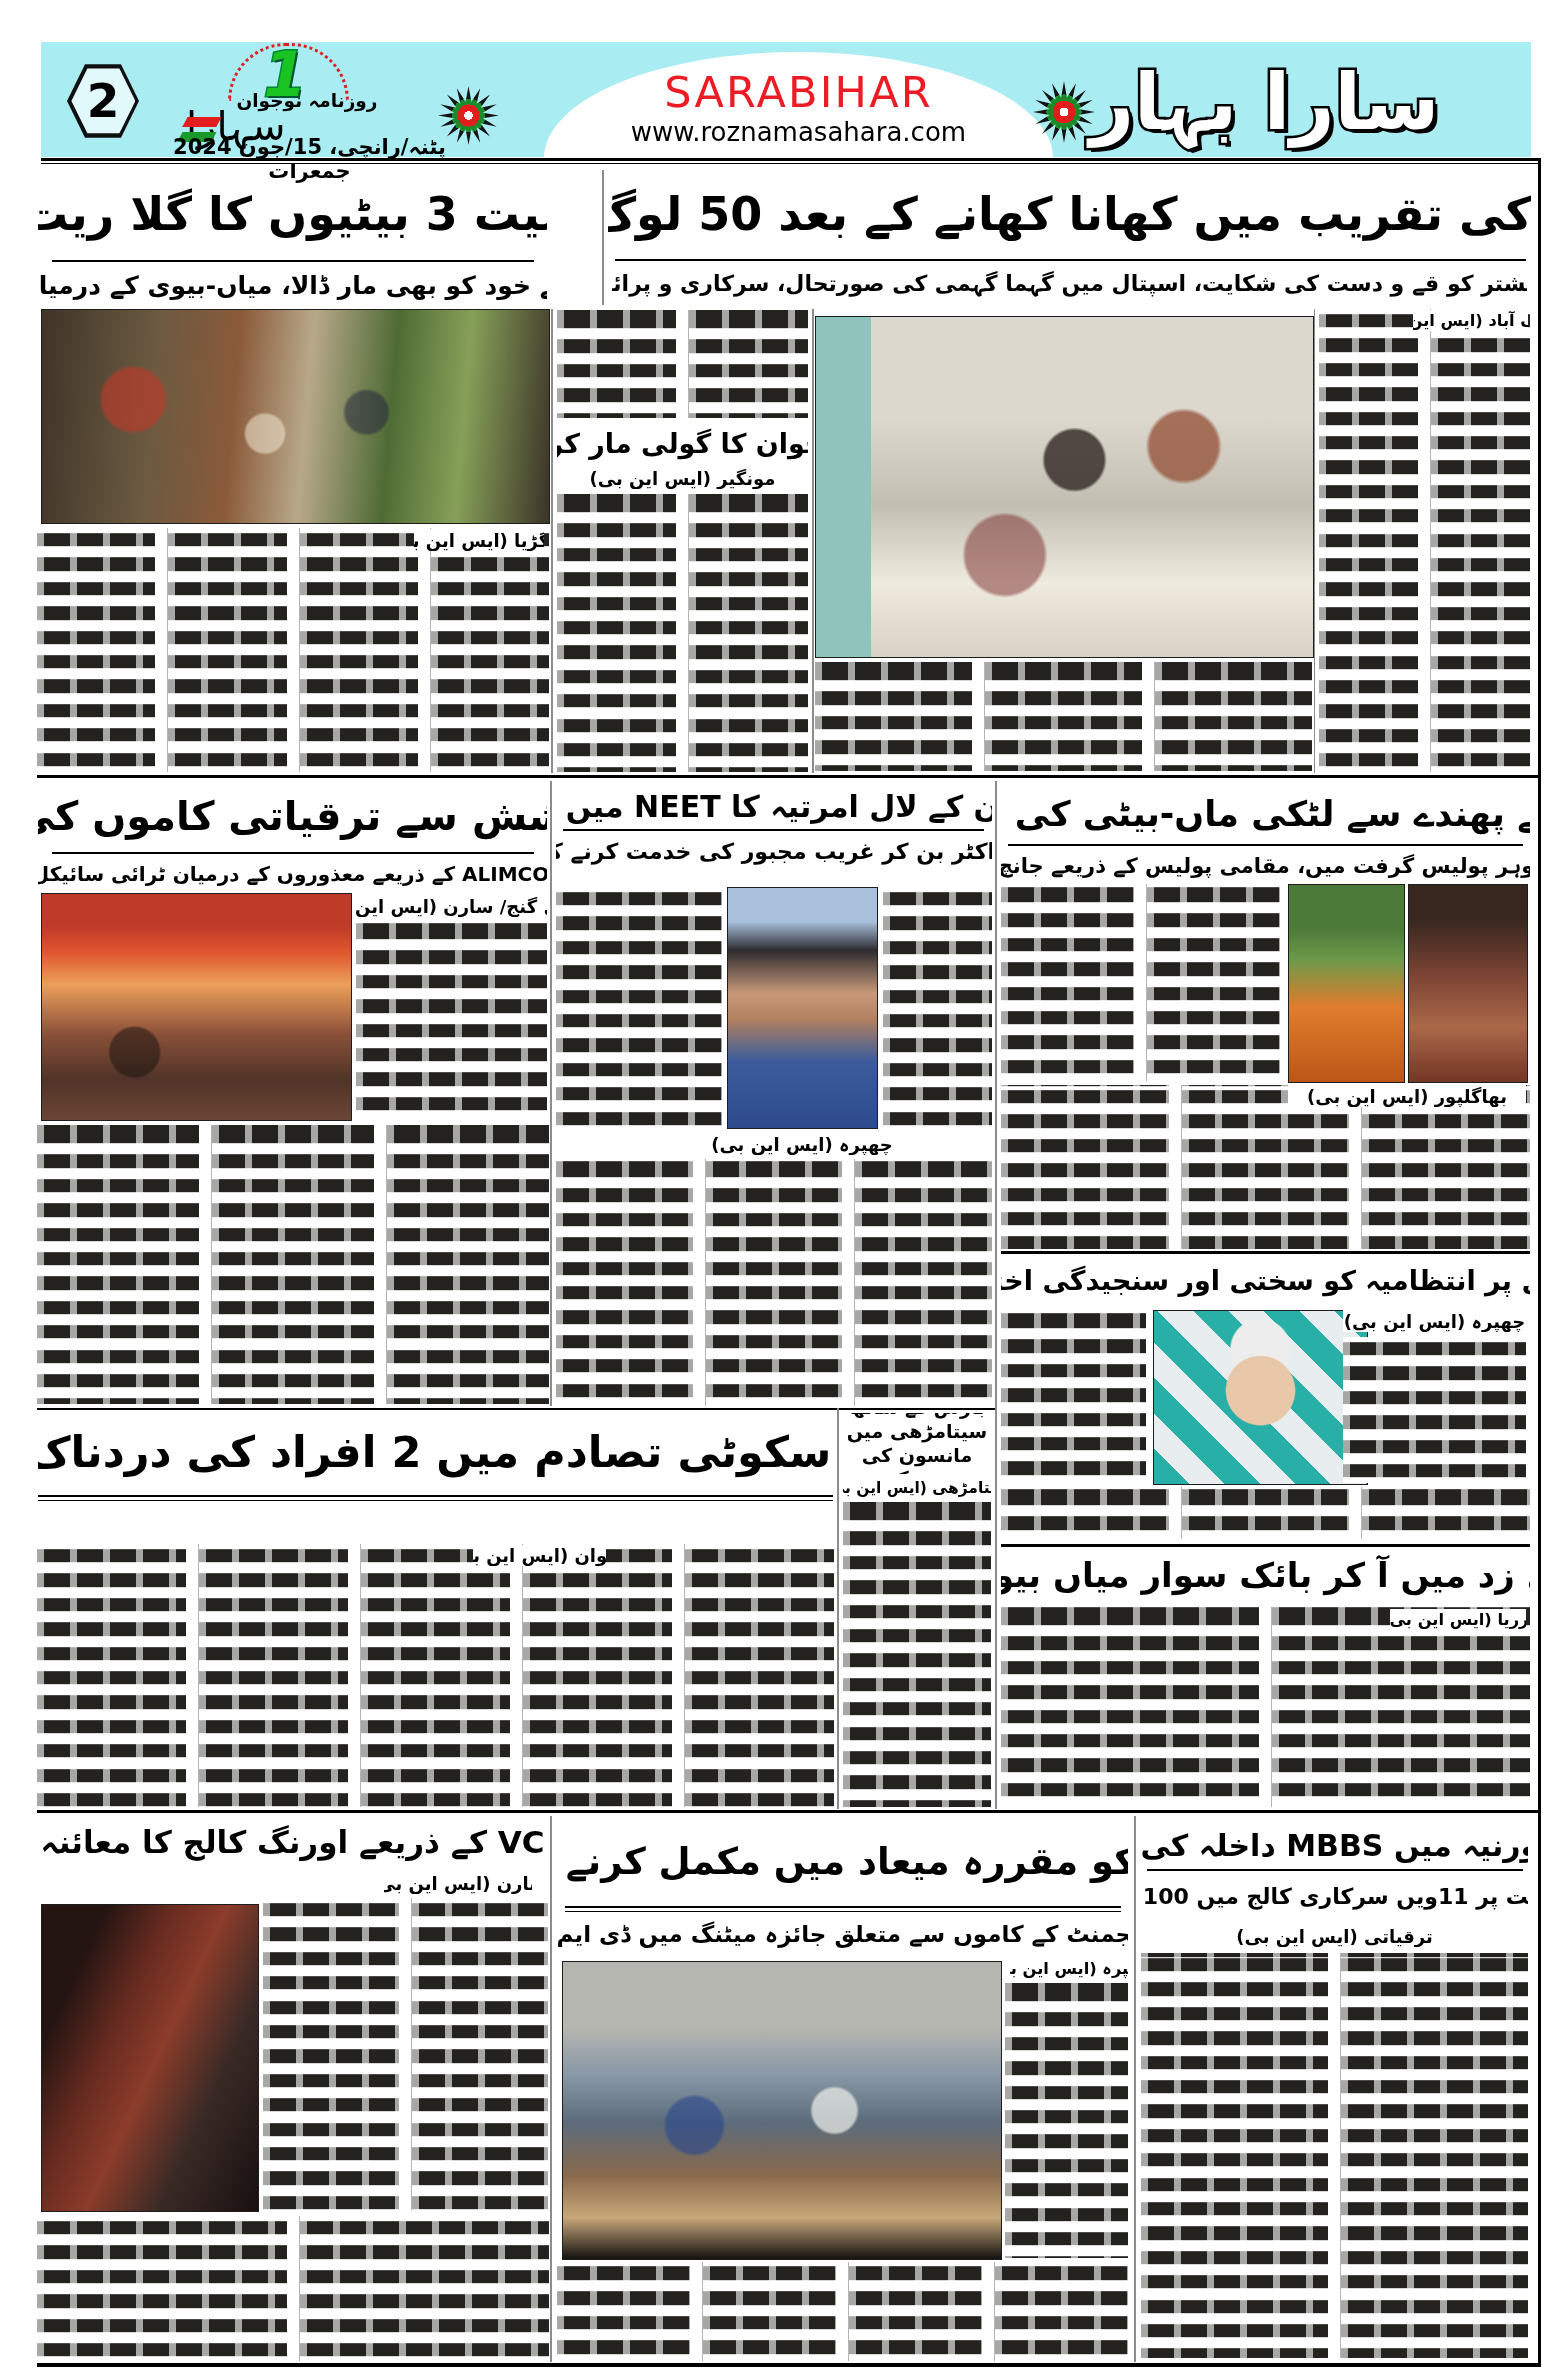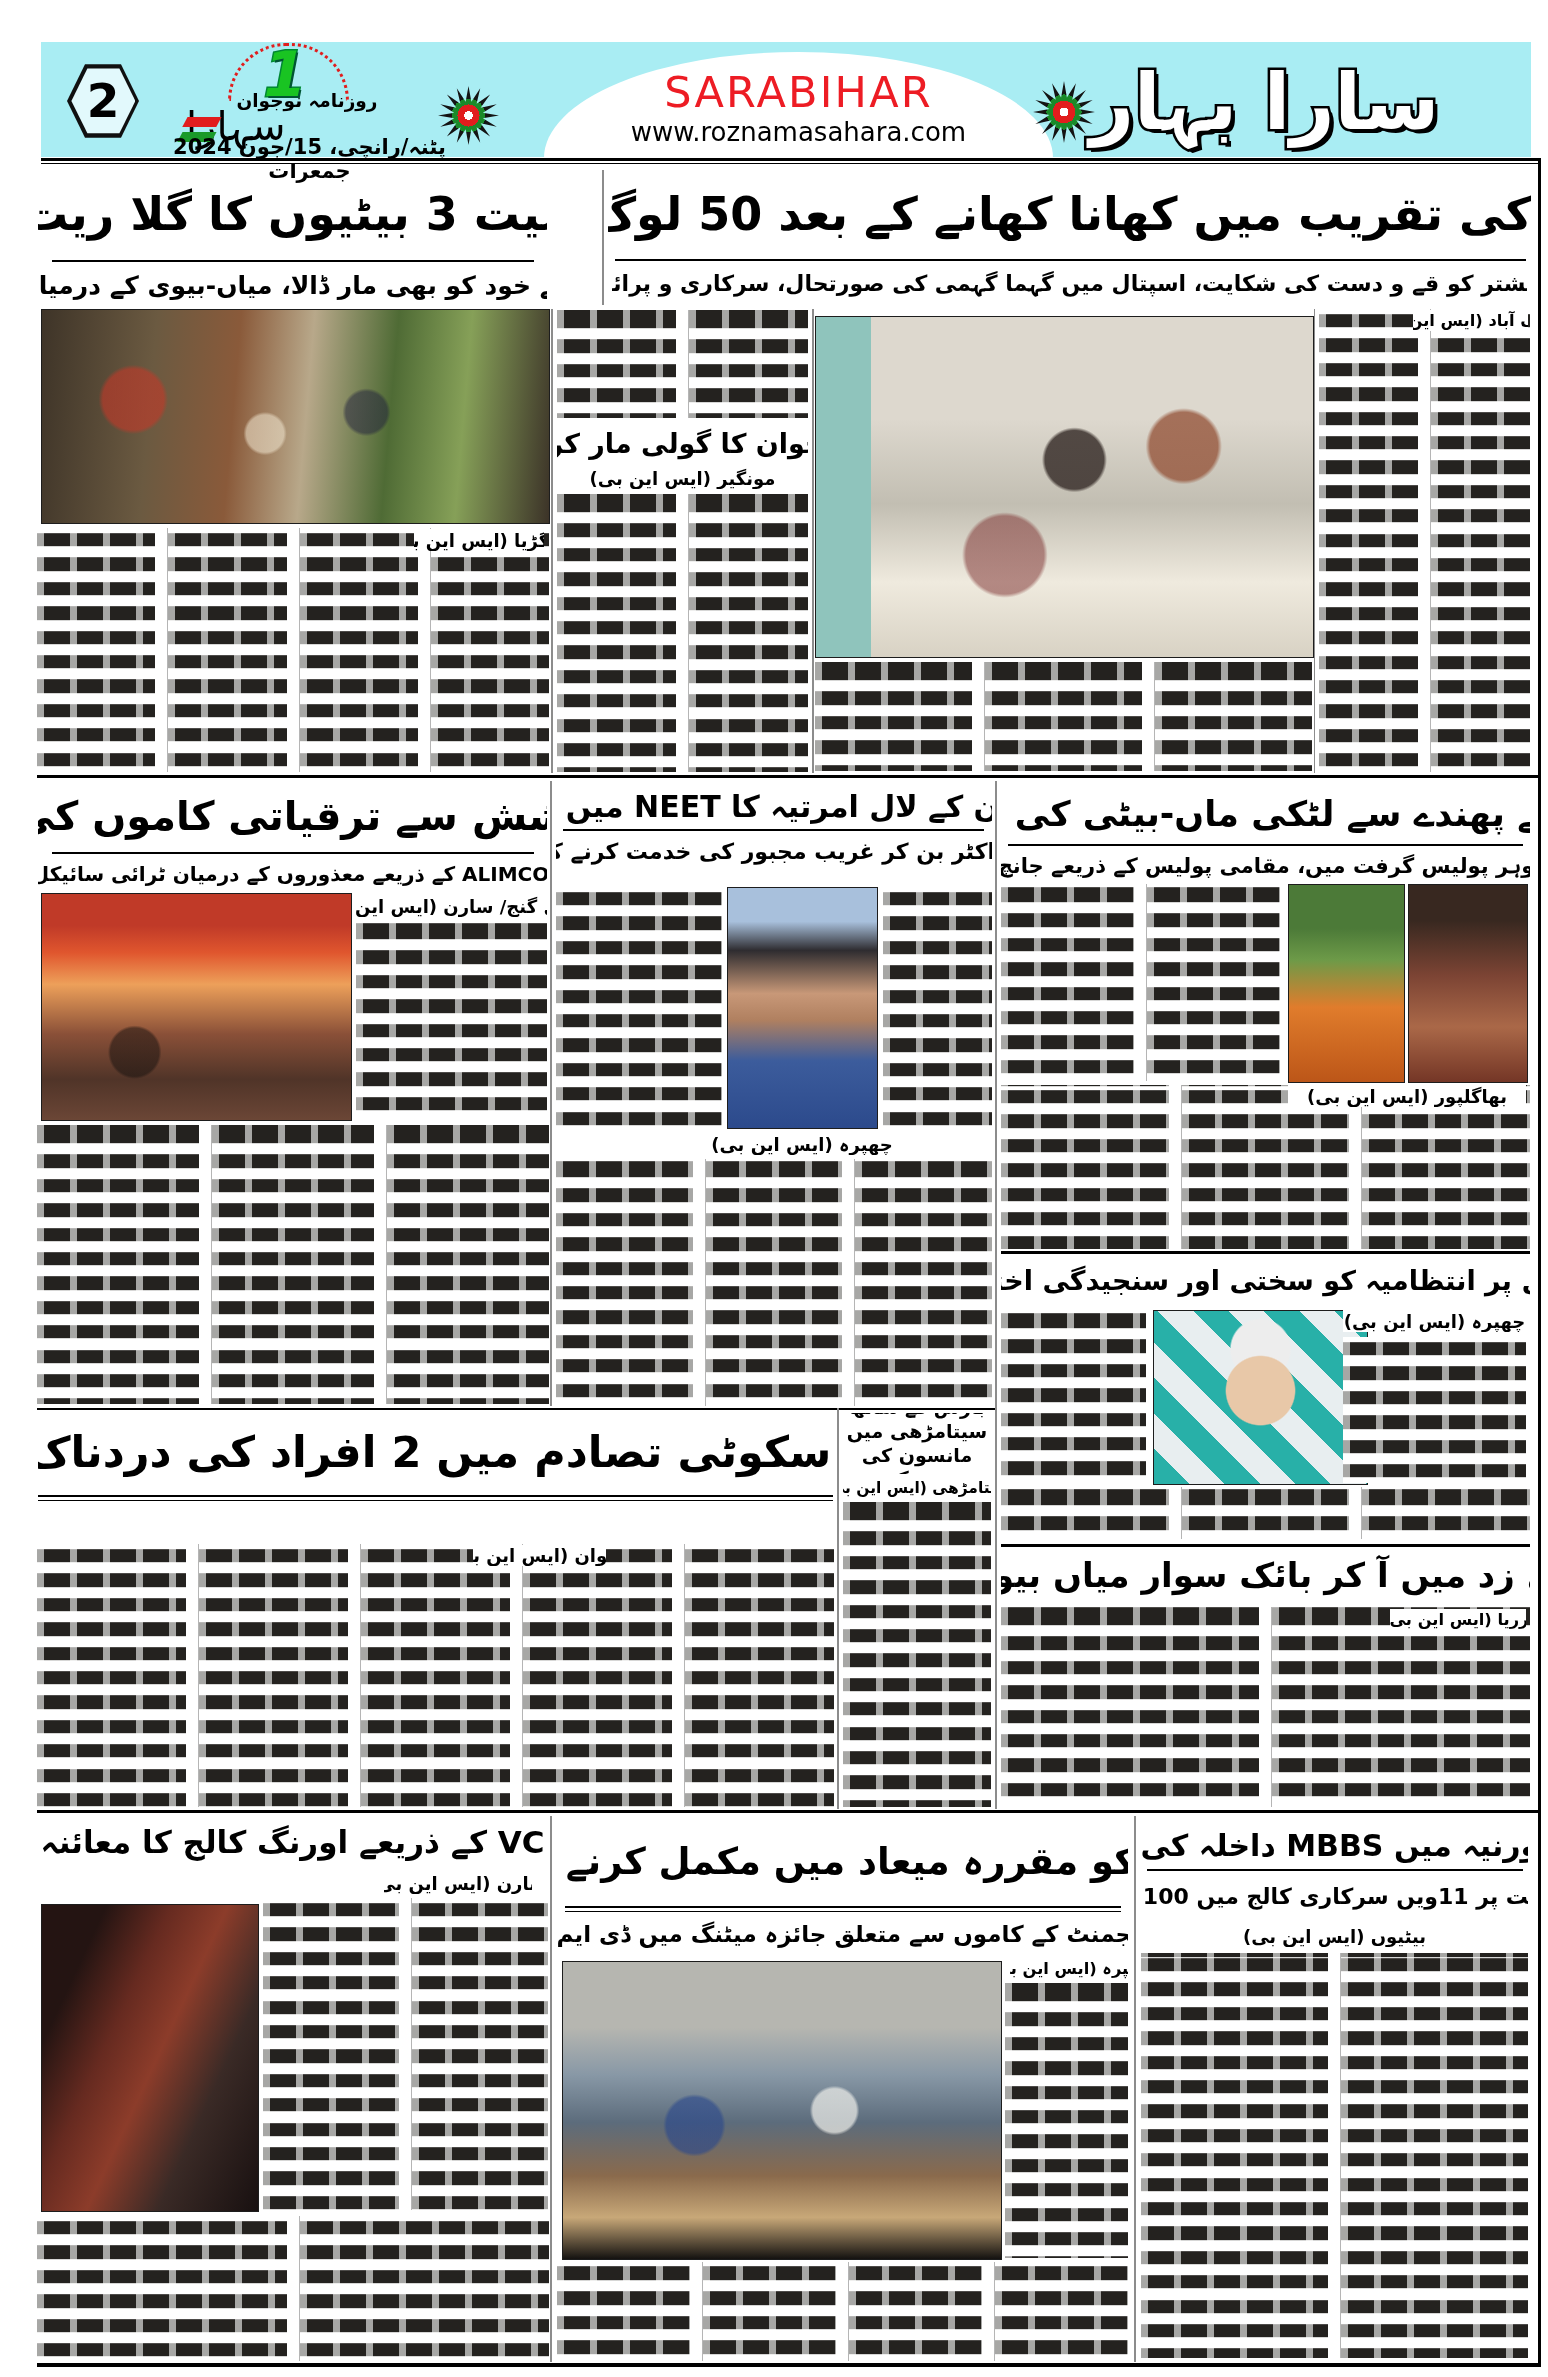--- a/index.html
+++ b/index.html
@@ -254,20 +254,20 @@
     <div class="greek"></div>
     <div class="greek"></div>
     <div class="greek"></div>
     <div class="greek"></div>
   </div>
   <div class="abs vrule" style="left:1134px;top:1816px;width:1.5px;height:546px"></div>
 
   <div class="abs hl" style="left:1141px;top:1822px;width:387px;height:46px;font-size:30px">GMCH پورنیہ میں MBBS داخلہ کی منظوری</div>
   <div class="abs rule" style="left:1147px;top:1869px;width:376px;height:2.2px"></div>
   <div class="abs hl sub" style="left:1141px;top:1873px;width:387px;height:47px;font-size:22px">NMC کی ہدایت پر 11ویں سرکاری کالج میں 100 سیٹ محفوظ</div>
-  <div class="abs byline" style="left:1141px;top:1925px;width:387px;height:22px">بیٹیوں (ایس این بی)</div>
+  <div class="abs byline" style="left:1141px;top:1925px;width:387px;height:22px">ترقیاتی (ایس این بی)</div>
   <div class="abs cols" style="left:1141px;top:1953px;width:387px;height:405px">
     <div class="greek"></div>
     <div class="greek"></div>
   </div>
 
 </div>
 
 
 </body></html>

